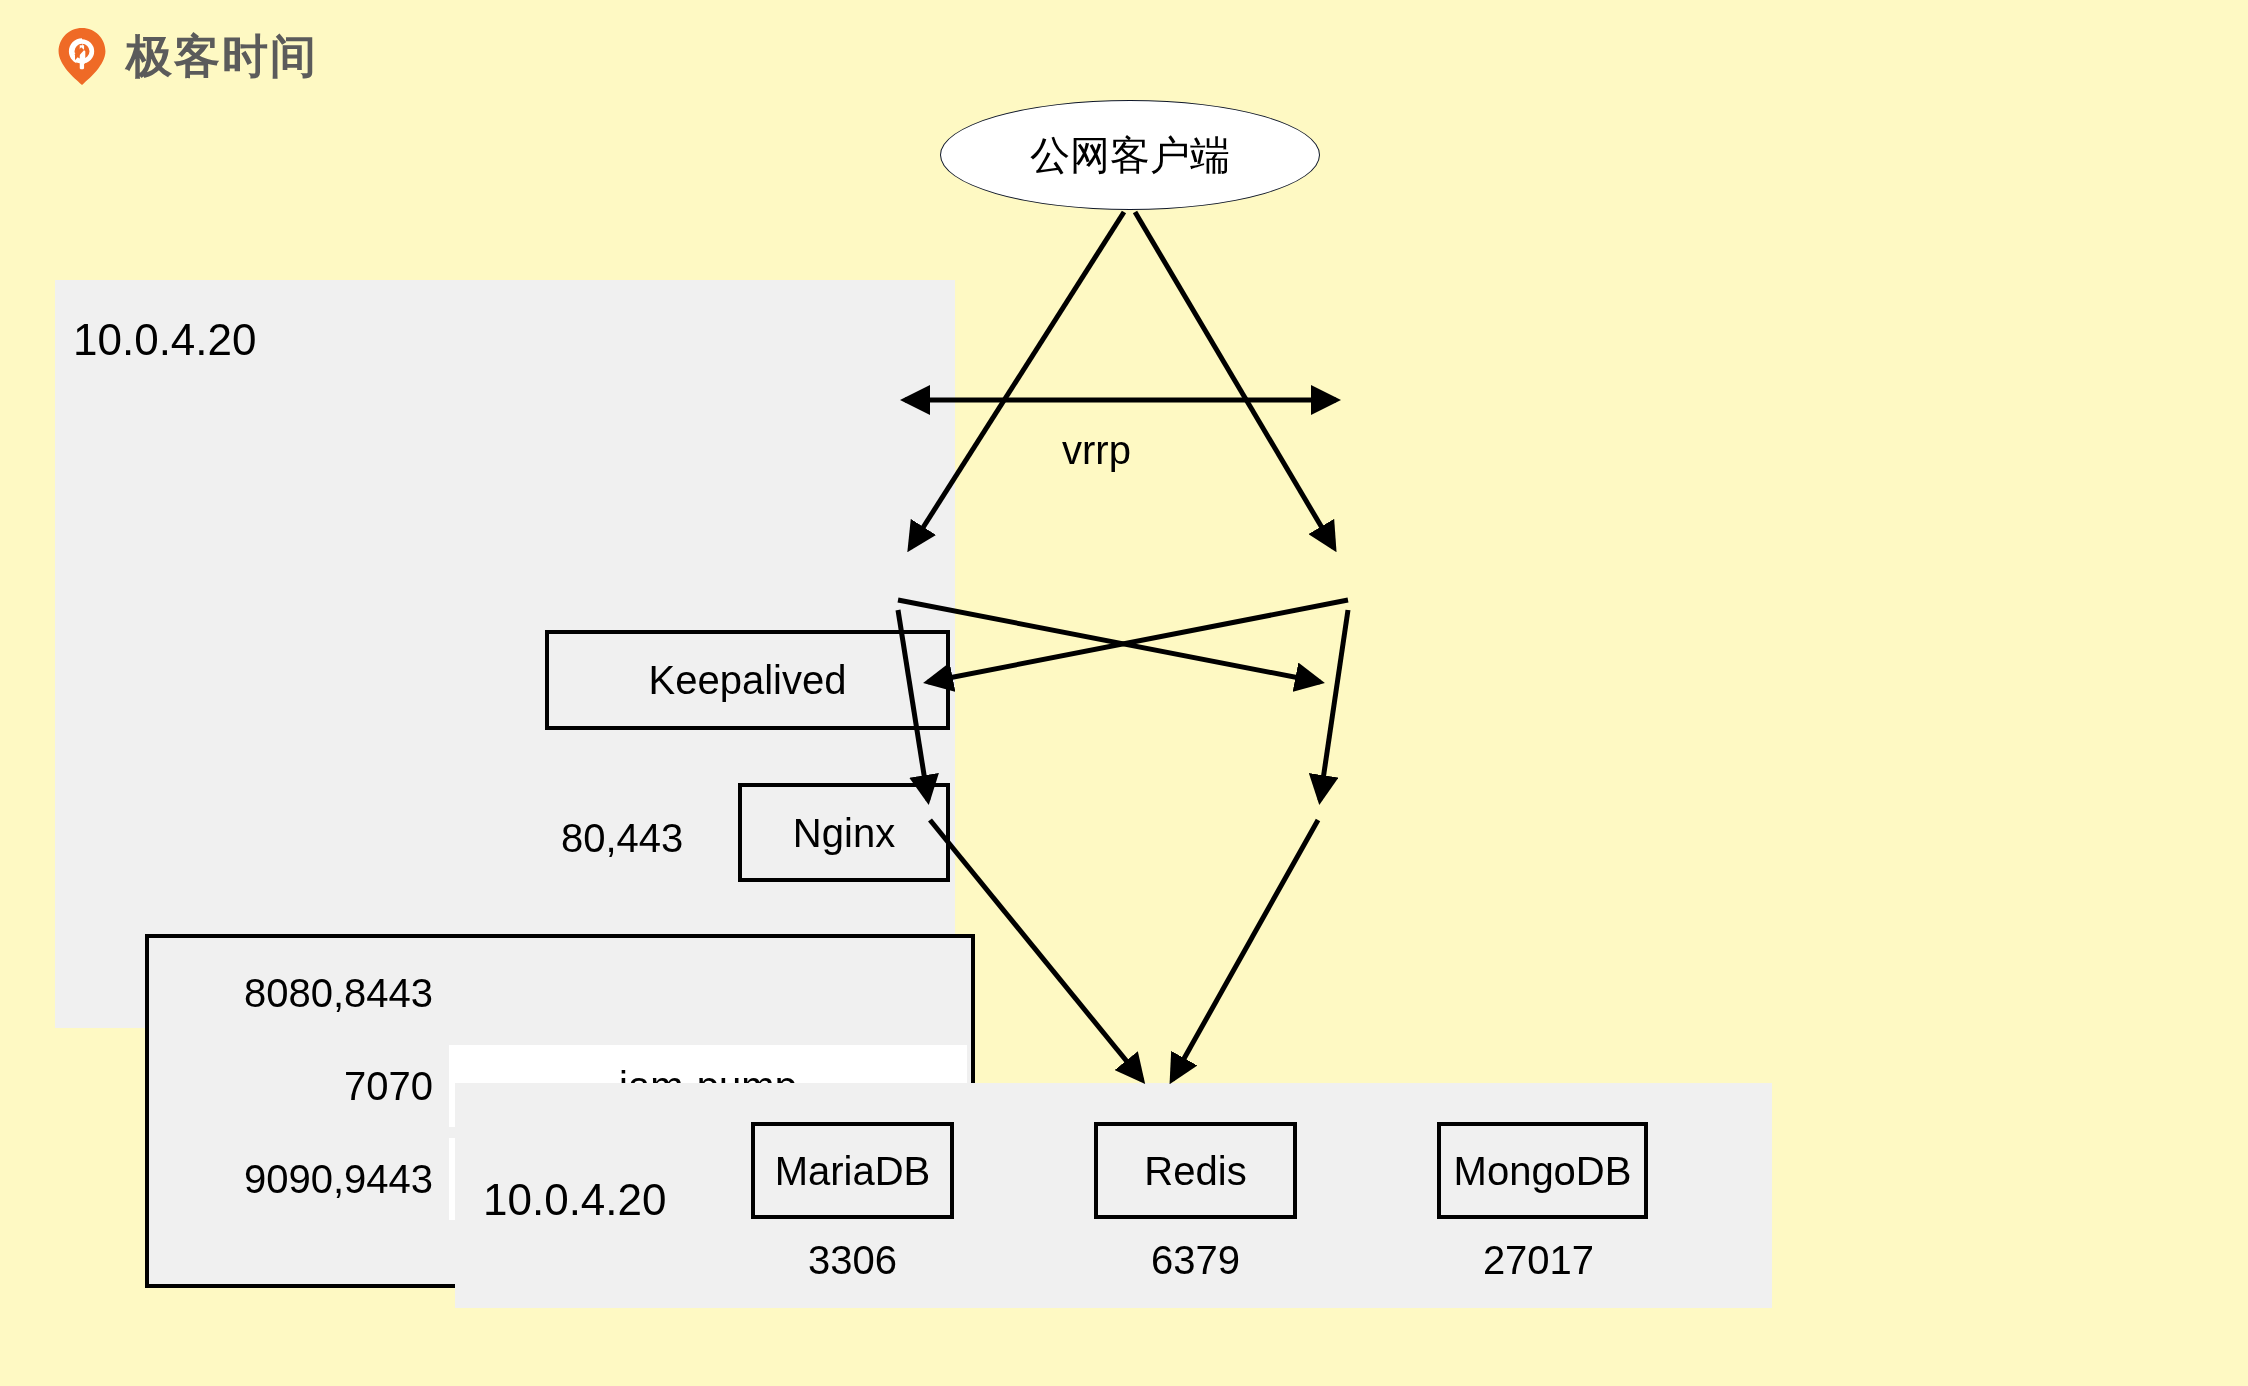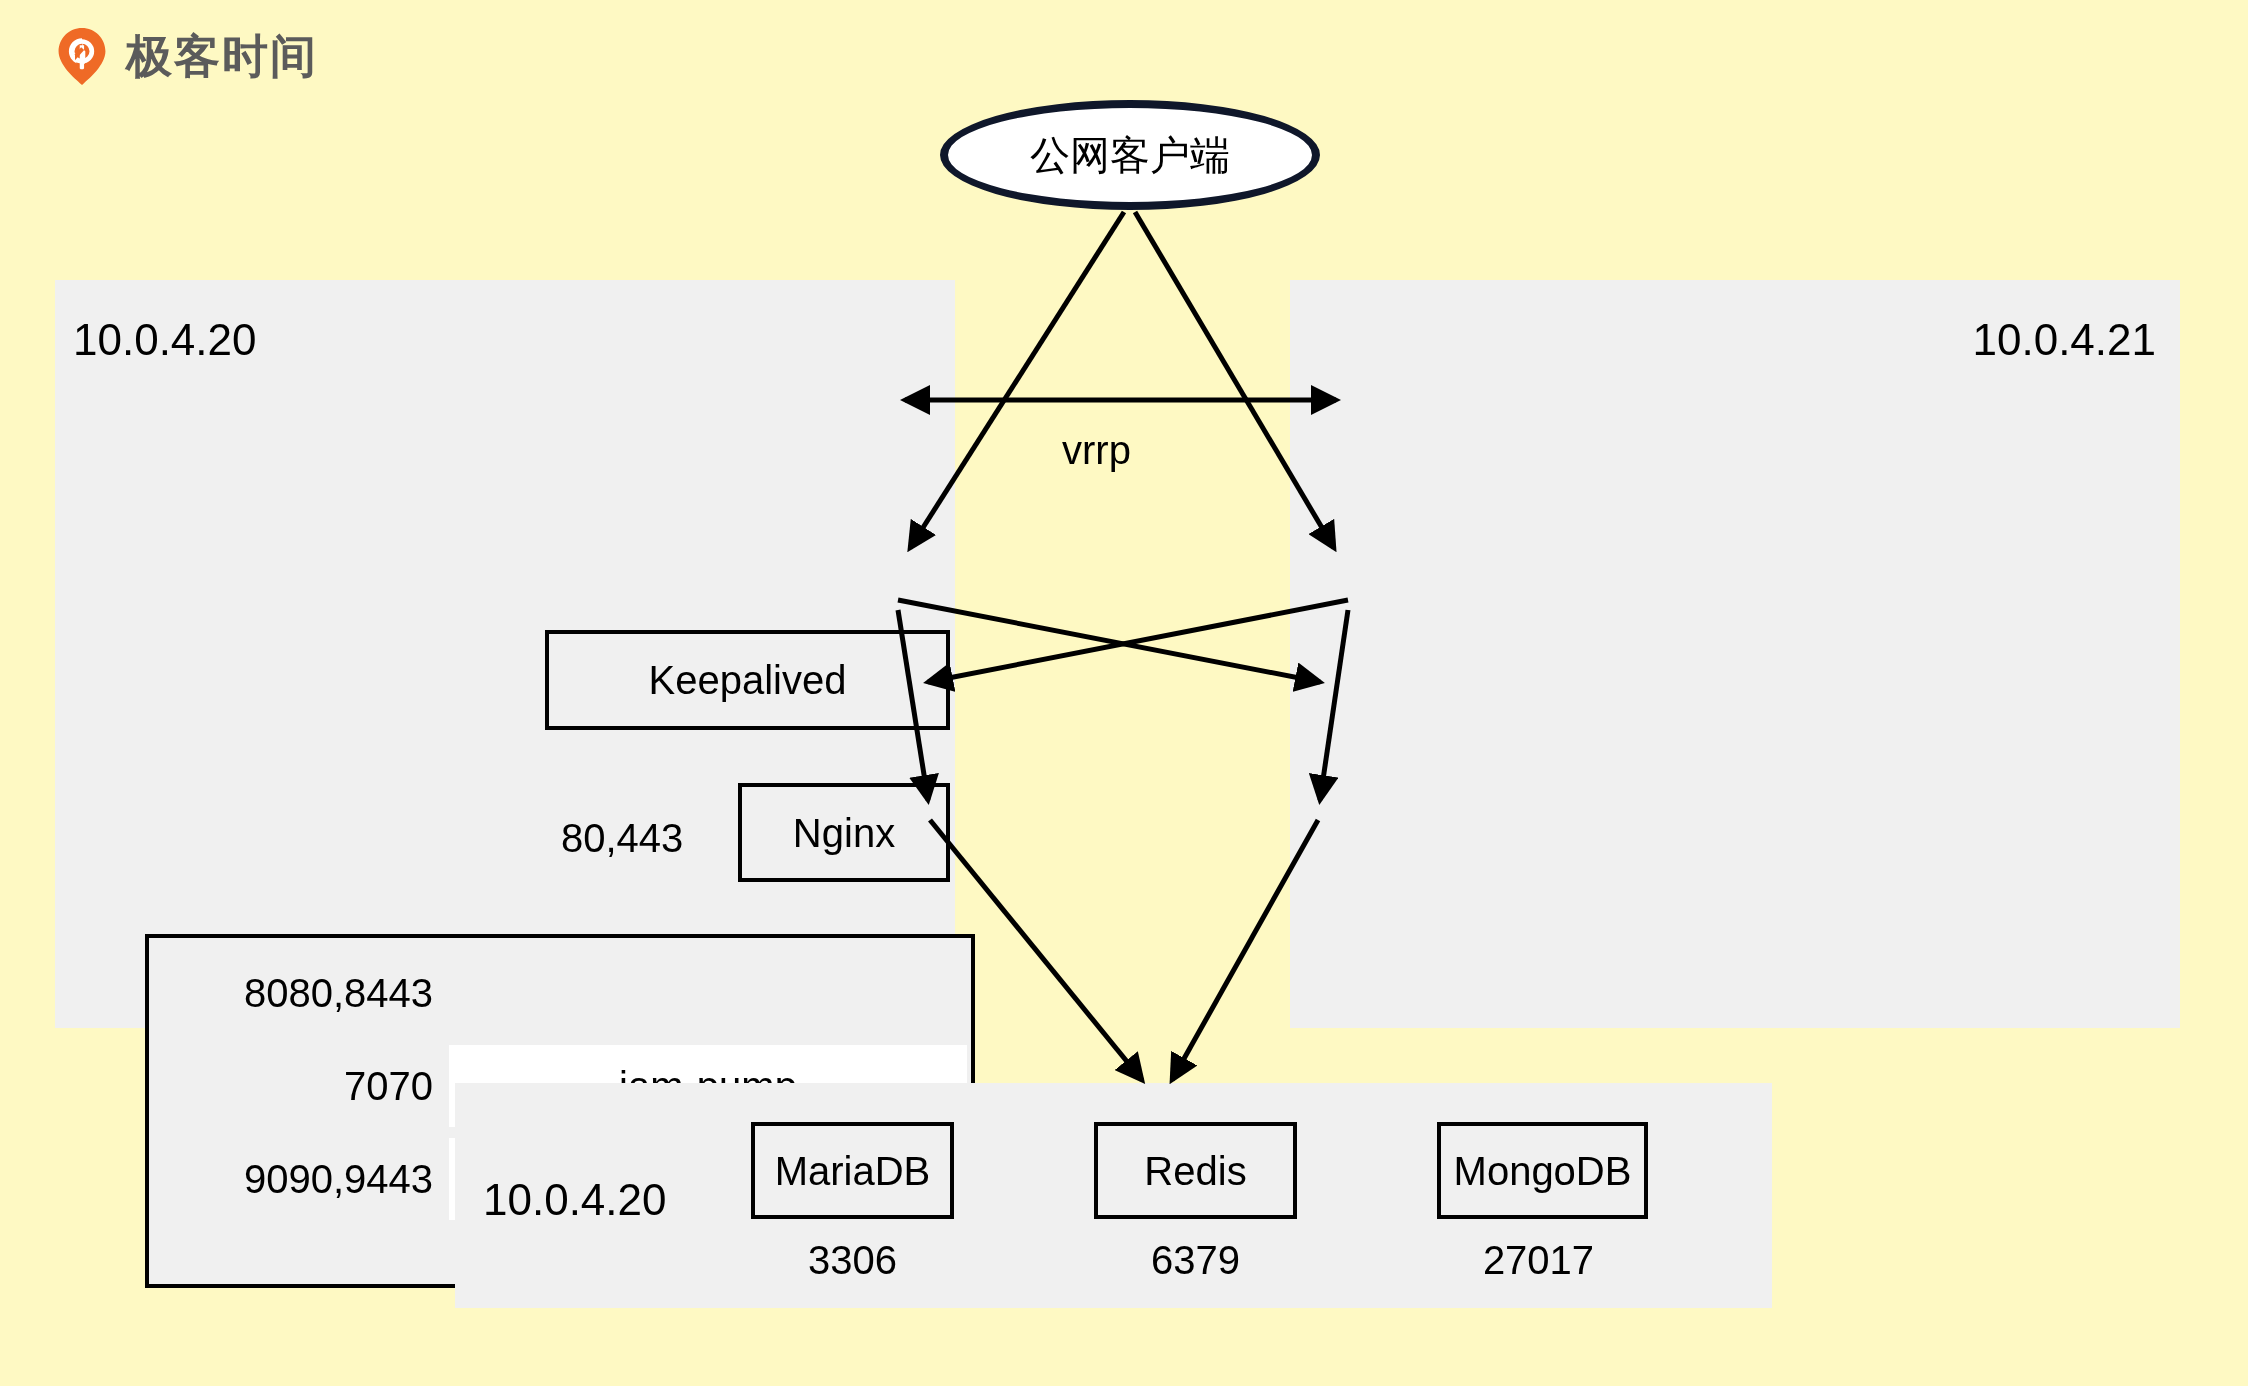--- a/index.html
+++ b/index.html
@@ -155,21 +155,21 @@
   #db-port-1 { left: 1094px; top: 1240px; }
   #db-port-2 { left: 1437px; top: 1240px; }
 
   
   #client-node {
     position: absolute;
     left: 940px;
     top: 100px;
     width: 380px;
     height: 110px;
-    border: 8px solid #0f172a;
+    border: 1px solid #0f172a;
     border-radius: 50%;
     background: #ffffff;
     display: flex;
     align-items: center;
     justify-content: center;
     font-size: 40px;
     line-height: 1;
     box-sizing: border-box;
     white-space: nowrap;
   }
@@ -233,24 +233,20 @@
         <span class="port">7070</span>
         <span class="name">iam-pump</span>
       </div>
       <div class="svc-row r2">
         <span class="port">9090,9443</span>
         <span class="name">iam-authz-server</span>
       </div>
     </div>
   </div>
 
-  <div class="zone" id="zone-right">
-    <div class="zone-label" id="zone-right-label">10.0.4.21</div>
-
-  </div>
 
   <div class="zone" id="zone-db">
     <div class="zone-label" id="zone-db-label">10.0.4.20</div>
   </div>
 
   <div class="db-node" id="db-1">
     <span>Redis</span>
   </div>
   <div class="db-node" id="db-0">
     <span>MariaDB</span>

